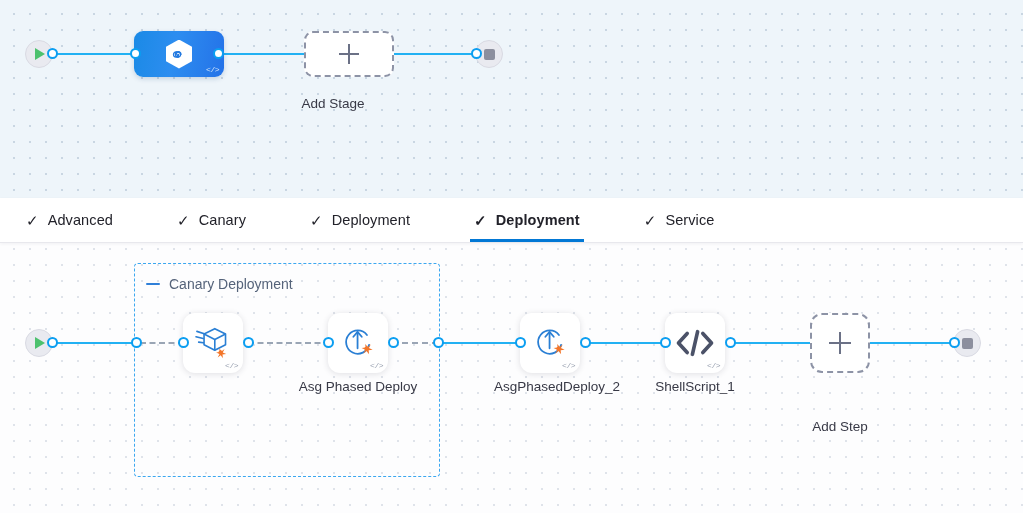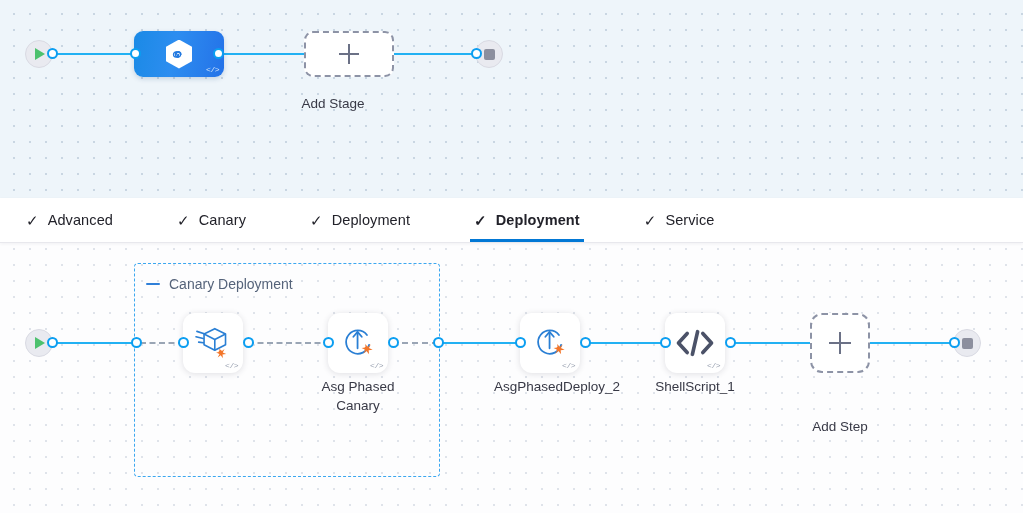--- a/index.html
+++ b/index.html
@@ -256,21 +256,21 @@
         <path d="M14.8 12 L19.5 6.6 L24.2 12" fill="none" stroke="#2a7fd4" stroke-width="2" stroke-linecap="round" stroke-linejoin="round"></path>
         <g fill="#f3762a">
           <path d="M28 20 l3 3.4 l3.4 -3 l-2.2 4.2 l4.2 2 l-4.5 .4 l.5 4.5 l-3 -3.6
                    l-3.6 3 l2.4 -4.3 l-4.2 -2 l4.5 -.5 Z"></path>
           <circle cx="29.6" cy="25.4" r="2.4"></circle>
         </g>
       </svg>
       <span class="code-badge">&lt;/&gt;</span>
     </div>
     <div class="port" style="left:388px; top:102px;"></div>
-    <div class="node-label" style="left:298px; top:142px; width:120px;">Asg Phased Canary</div>
+    <div class="node-label" style="left:298px; top:142px; width:120px;">Asg Phased Deploy</div>
 
     <div class="port" style="left:433px; top:102px;"></div>
 
     <div class="port" style="left:515px; top:102px;"></div>
     <div class="step-node" style="left:520px; top:78px;">
       <svg width="36" height="34" viewBox="0 0 40 38" aria-hidden="true">
         <path d="M30 10 a13 13 0 1 0 2.4 11" fill="none" stroke="#2a7fd4" stroke-width="2" stroke-linecap="round"></path>
         <path d="M19.5 25 L19.5 7" fill="none" stroke="#2a7fd4" stroke-width="2" stroke-linecap="round"></path>
         <path d="M14.8 12 L19.5 6.6 L24.2 12" fill="none" stroke="#2a7fd4" stroke-width="2" stroke-linecap="round" stroke-linejoin="round"></path>
         <g fill="#f3762a">

